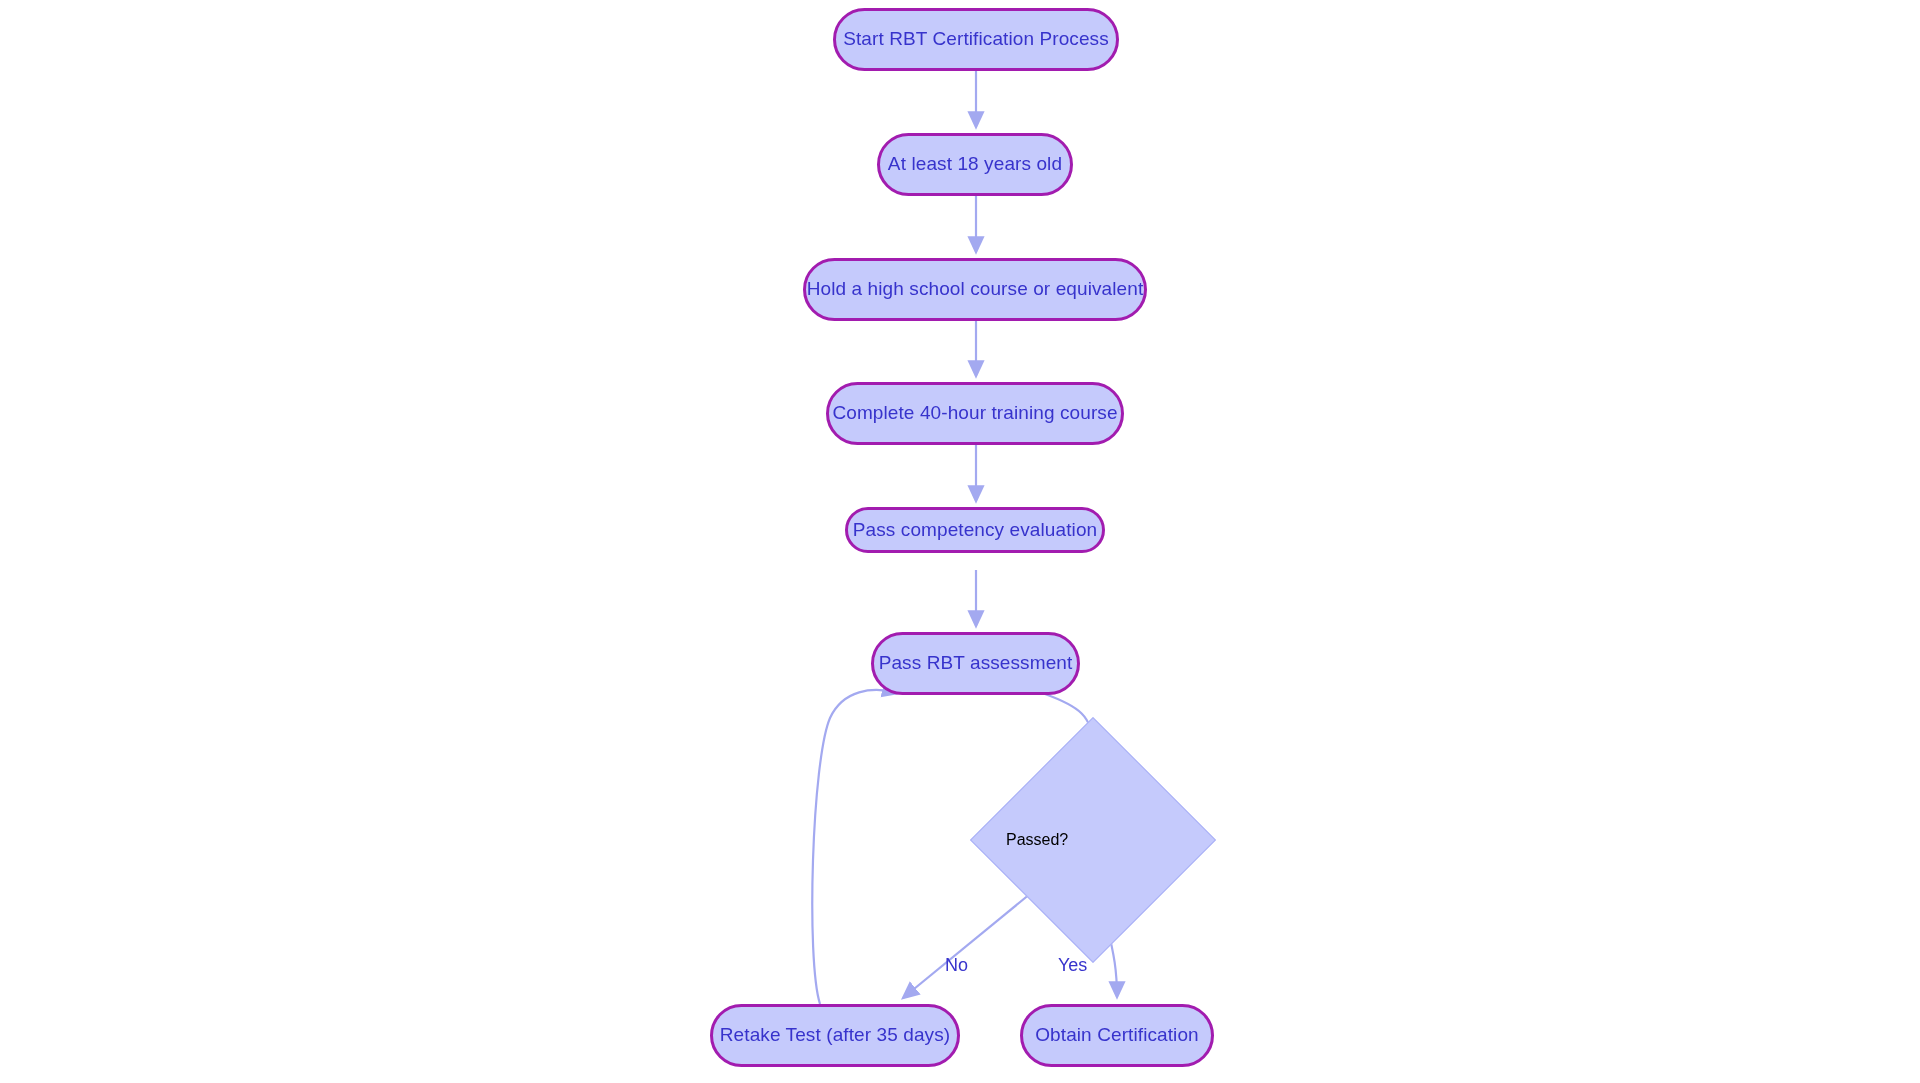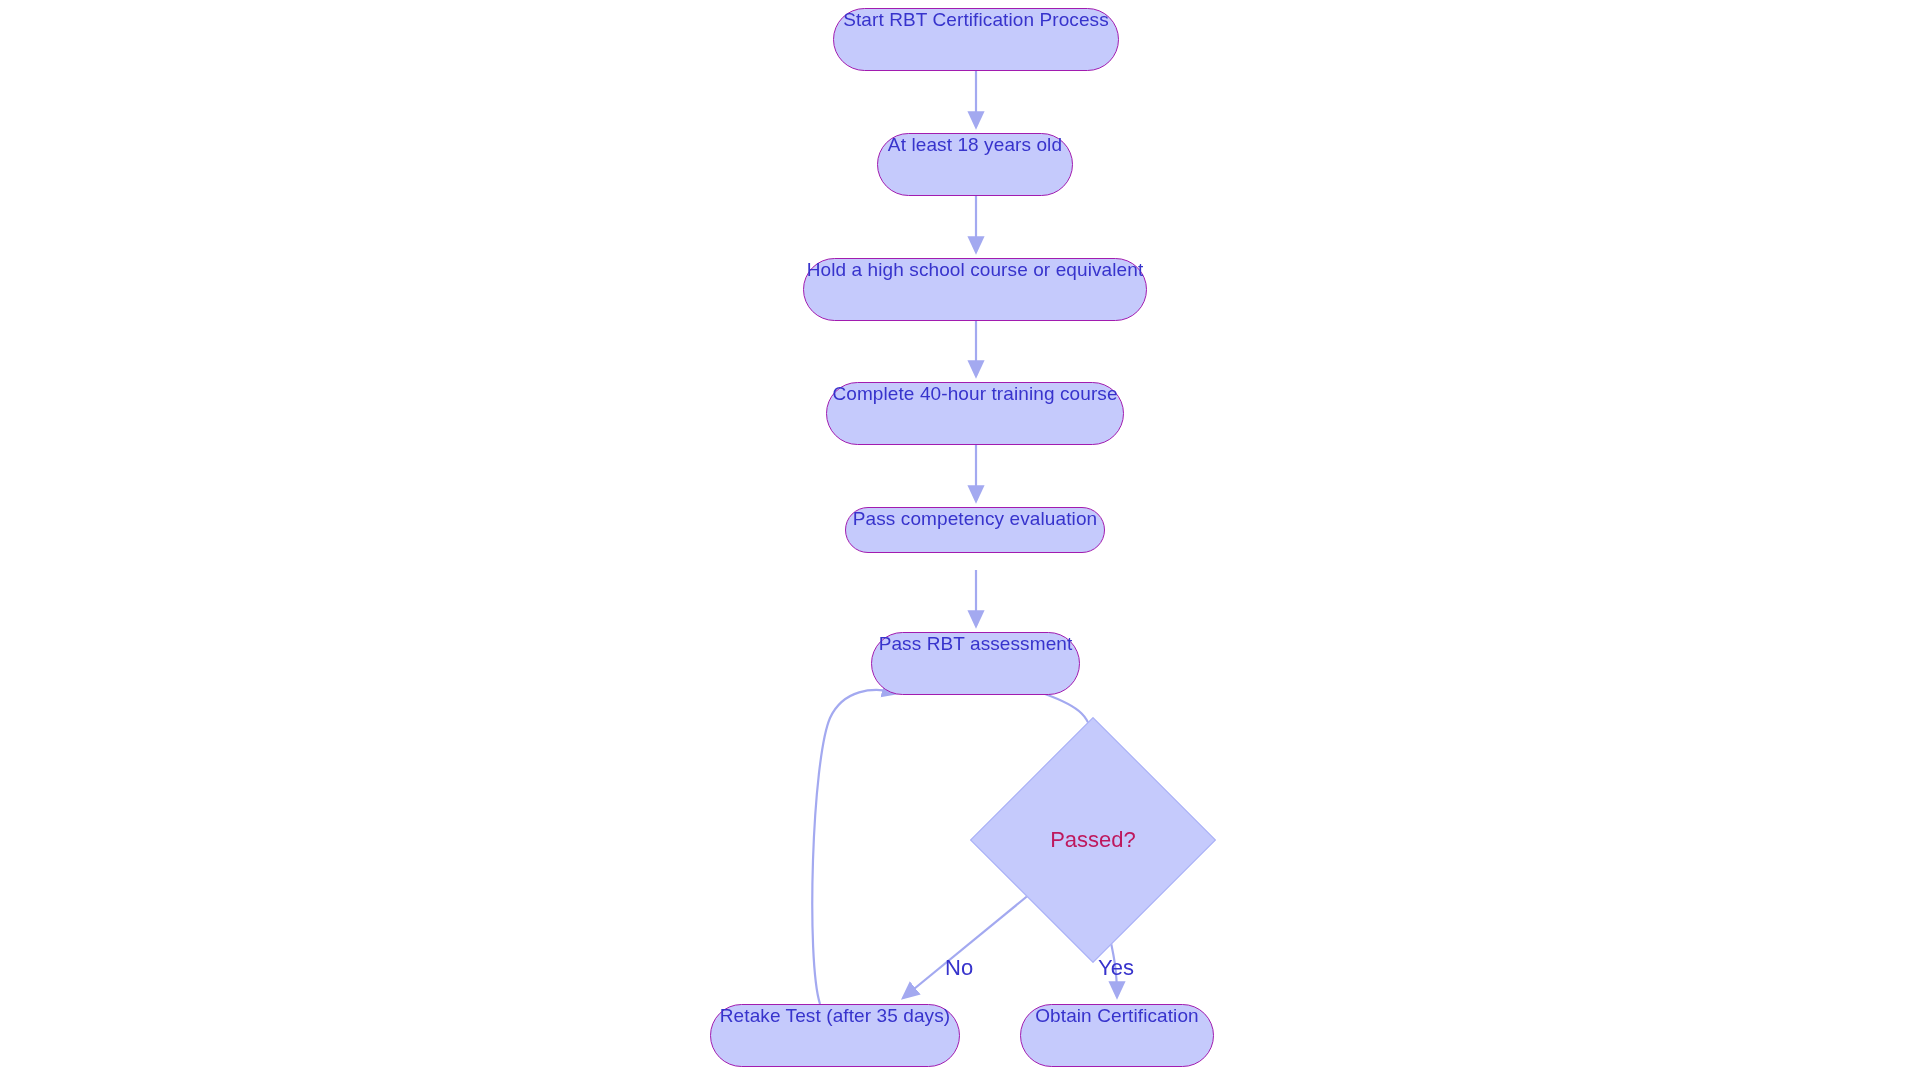--- a/index.html
+++ b/index.html
@@ -31,42 +31,43 @@
     height: 1083px;
     z-index: 1;
     pointer-events: none;
   }
 
   .node {
     position: absolute;
     z-index: 2;
     box-sizing: border-box;
     display: flex;
+    align-items: center;
     justify-content: center;
     background: #c5cafc;
-    border: 1px solid #a21caf;
+    border: 3px solid #a21caf;
     border-radius: 34px;
     color: #3733cc;
     font-size: 19px;
     font-weight: 400;
     letter-spacing: 0.1px;
     line-height: 1.2;
     white-space: nowrap;
     text-align: center;
   }
 
   .decision {
     position: absolute;
     z-index: 2;
     box-sizing: border-box;
     display: flex;
     align-items: center;
-    justify-content: center;
-    color: #be185d;
-    font-size: 22px;
+    justify-content: flex-start;
+    color: #000000;
+    font-size: 16px;
     white-space: nowrap;
   }
   .decision .diamond-shape {
     position: absolute;
     left: 0;
     top: 0;
     width: 100%;
     height: 100%;
     background: #c5cafc;
     border: 1px solid #aab1f6;
@@ -75,21 +76,21 @@
   }
   .decision .decision-label {
     position: relative;
     z-index: 3;
   }
 
   .edge-label {
     position: absolute;
     z-index: 3;
     color: #3733cc;
-    font-size: 22px;
+    font-size: 18px;
     white-space: nowrap;
     background: transparent;
   }
 </style>
 </head>
 <body>
 
 <div id="flow-canvas">
 
   <svg id="edge-layer" viewBox="0 0 1920 1083" width="1920" height="1083" xmlns="http://www.w3.org/2000/svg">
@@ -153,15 +154,15 @@
   <div class="node" style="left:710px; top:1004px; width:250px; height:63px;">
     <span>Retake Test (after 35 days)</span>
   </div>
 
   <div class="node" style="left:1020px; top:1004px; width:194px; height:63px;">
     <span>Obtain Certification</span>
   </div>
 
   <div class="edge-label" style="left:945px; top:955px;">No</div>
 
-  <div class="edge-label" style="left:1098px; top:955px;">Yes</div>
+  <div class="edge-label" style="left:1058px; top:955px;">Yes</div>
 
 </div>
 
 </body></html>

